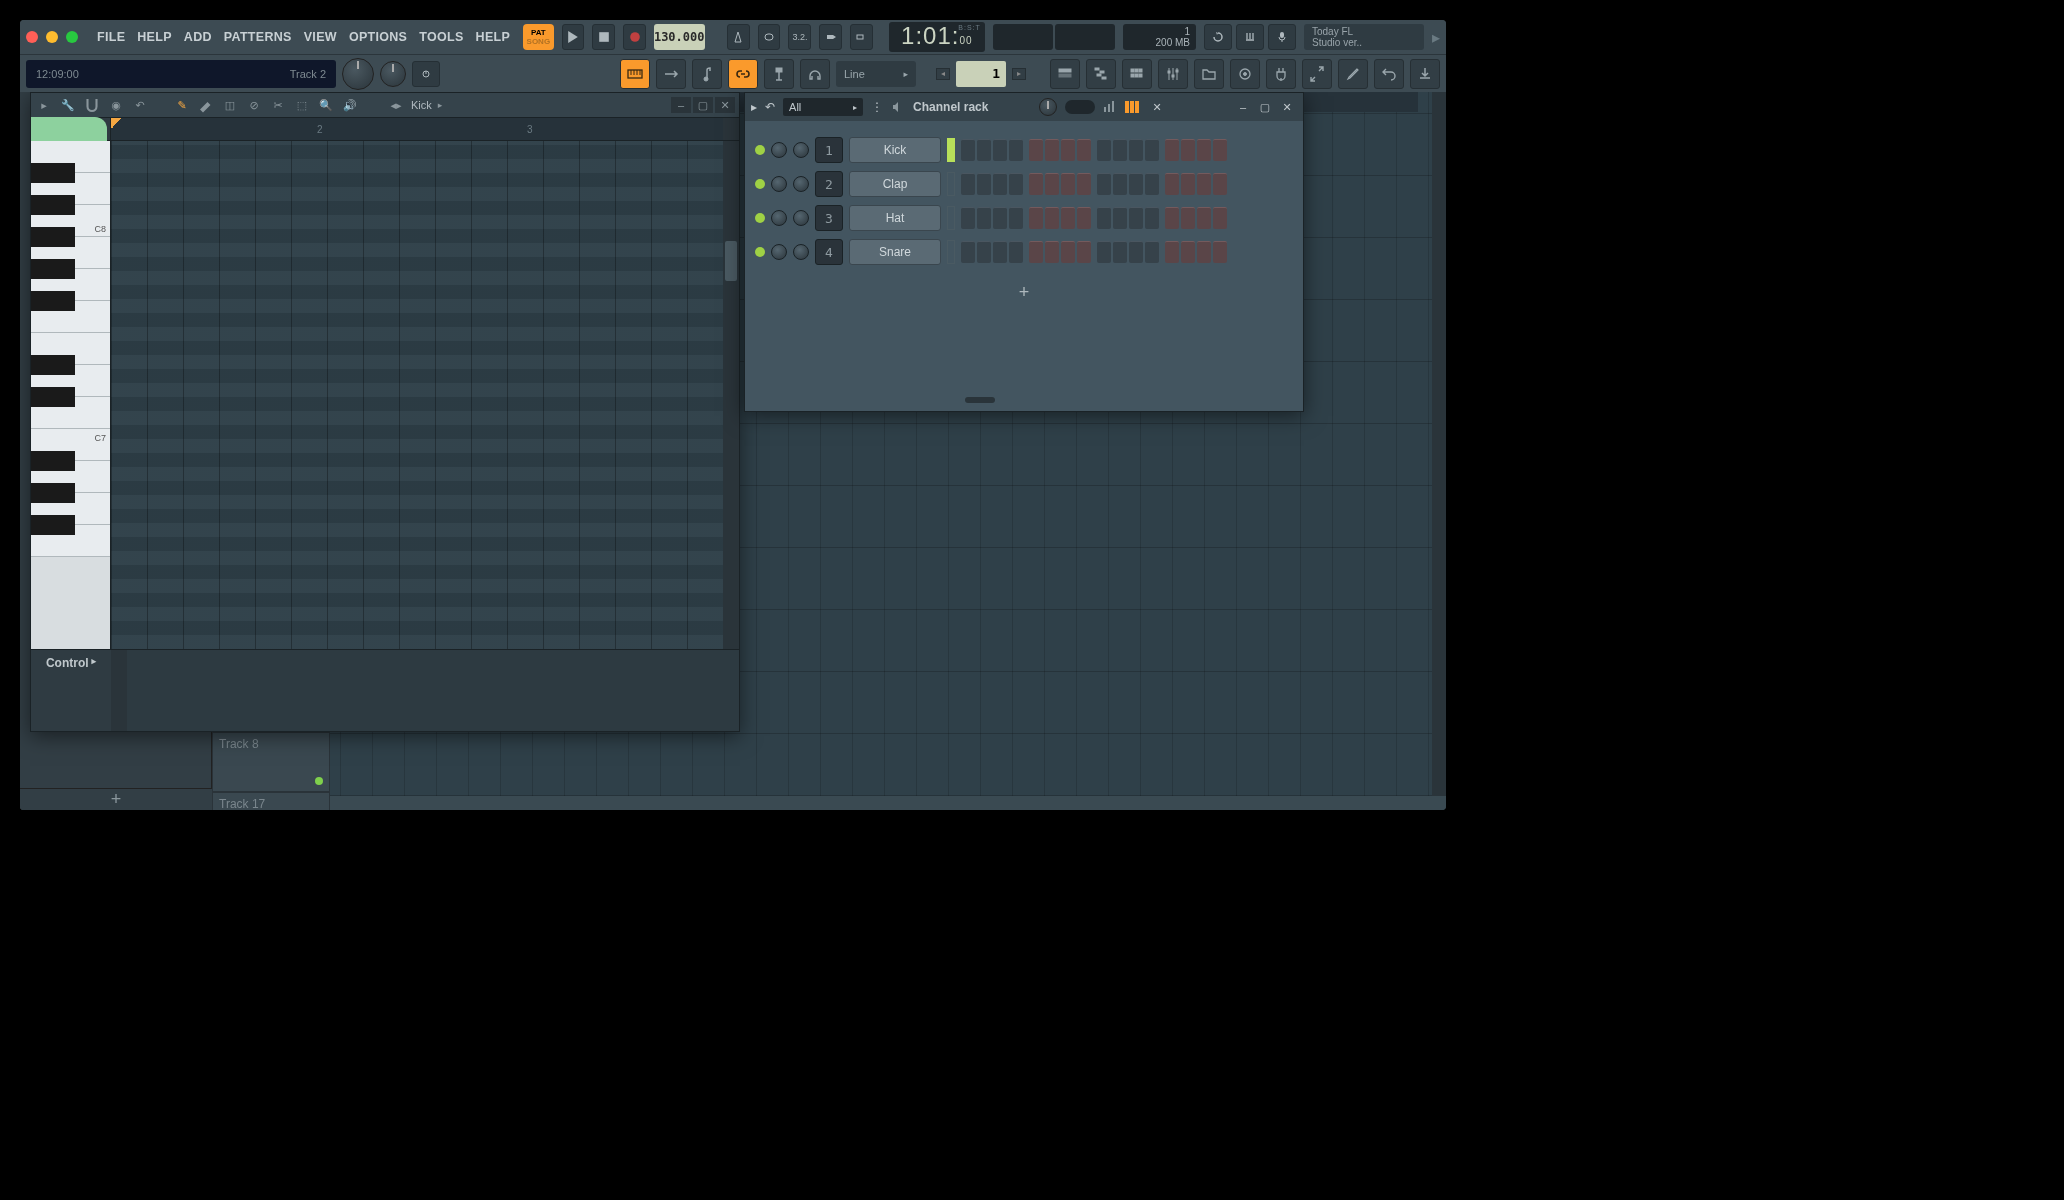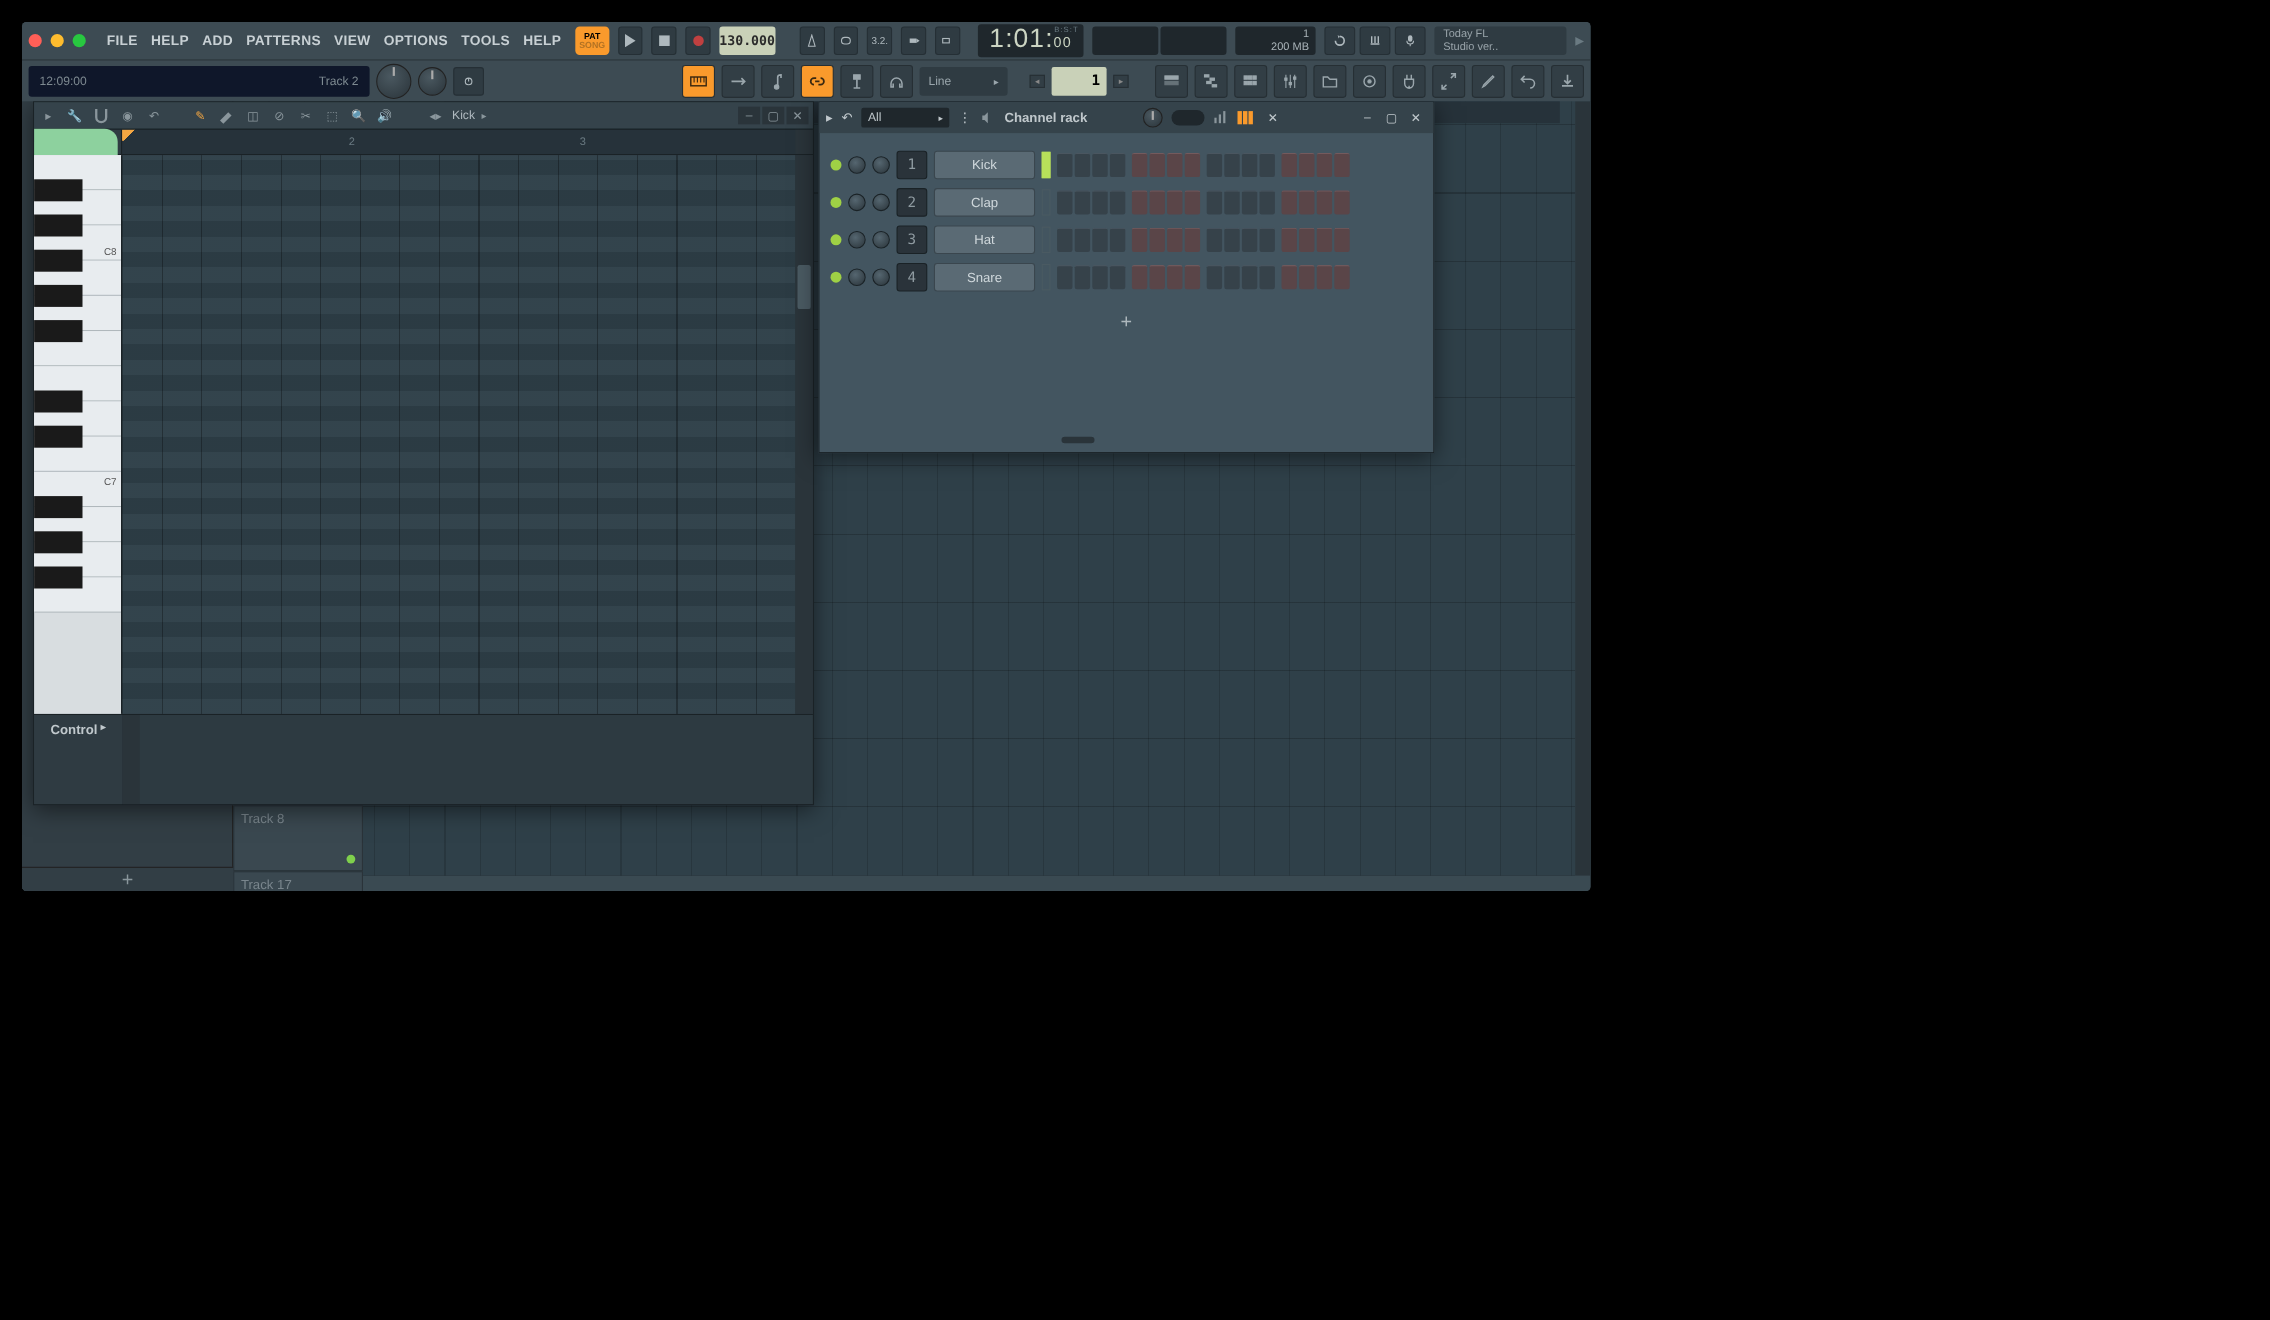--- a/index.html
+++ b/index.html
@@ -10,21 +10,21 @@
 .tdot { width:12px; height:12px; border-radius:50%; }
 .tdot.r{background:#ff5f57;} .tdot.y{background:#febc2e;} .tdot.g{background:#28c840;}
 .menu { display:flex; gap:2px; }
 .menu span { color:#c8d0d4; font-size:12.5px; font-weight:600; letter-spacing:.3px; padding:4px 5px; cursor:pointer; }
 .patsong { width:38px; height:26px; background:#fa9a2c; border-radius:4px; display:flex; flex-direction:column; justify-content:center; align-items:center; font-size:8px; font-weight:700; line-height:9px; }
 .patsong .s{color:#6b4a1a;opacity:.5;}
 .tbtn { width:28px; height:26px; background:#2f3b42; border-radius:3px; display:flex; align-items:center; justify-content:center; color:#aeb8bd; cursor:pointer; border:1px solid #252f35;}
 .tbtn svg{width:12px;height:12px;fill:currentColor;}
 .tempo { width:58px; height:26px; background:#c9d1b8; border-radius:3px; display:flex; align-items:center; justify-content:center; font-size:12px; font-weight:600; color:#2a2a2a; font-family:monospace;}
 .transport-time { width:120px; height:30px; background:#1f272c; border-radius:3px; display:flex; align-items:baseline; justify-content:center; color:#cbd4c2; font-family:monospace; font-size:24px; letter-spacing:1px; position:relative;}
-.transport-time .sm{font-size:13px;}
+.transport-time .sm{font-size:10px;}
 .bst{position:absolute;top:2px;right:4px;font-size:7px;color:#6a7a82;}
 .meters { display:flex; gap:2px; }
 .meter { width:60px; height:26px; background:#1f272c; border-radius:3px; }
 .cpu-mem { width:90px; height:26px; background:#1f272c; border-radius:3px; display:flex; flex-direction:column; align-items:flex-end; justify-content:center; padding-right:6px; color:#aab4b9; font-size:10px; line-height:11px;}
 .sp{flex:1;}
 .hint { min-width:120px; height:26px; background:#2f3b42; border-radius:3px; display:flex; flex-direction:column; justify-content:center; padding:0 8px; color:#99a4aa; font-size:10px; line-height:11px;}
 .topicons{display:flex;gap:4px;}
 
 .toolbar2 { height:38px; background:#3d4b53; display:flex; align-items:center; padding:0 6px; gap:6px; border-top:1px solid #2b353b;}
 .info-panel { width:310px; height:28px; background:#0f172a; border-radius:3px; display:flex; align-items:center; justify-content:space-between; padding:0 10px; color:#7e8a91; font-size:11px;}

